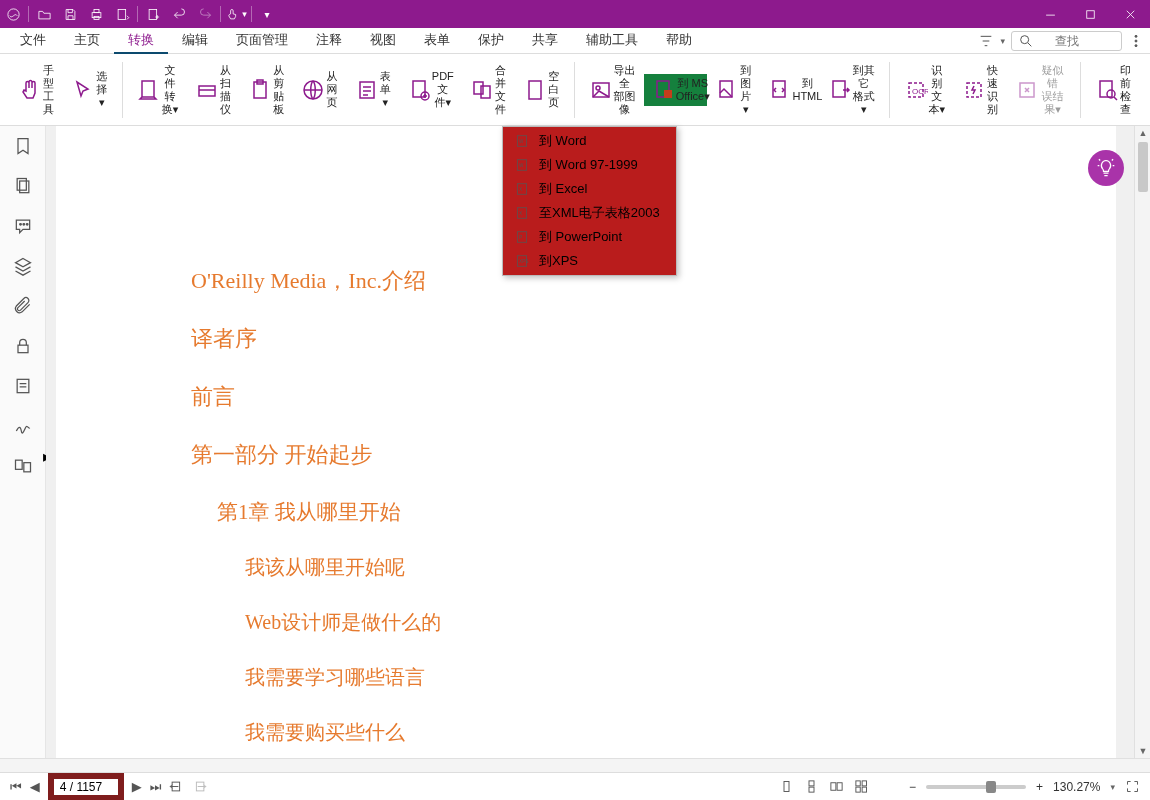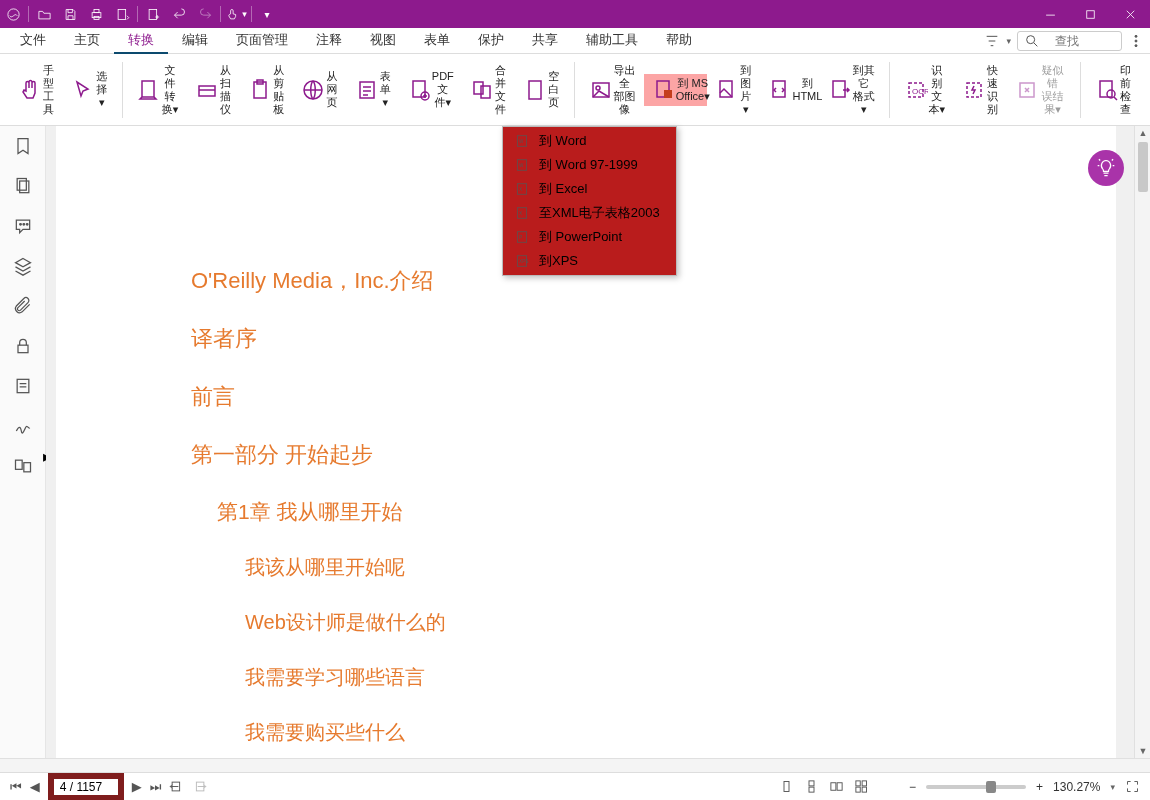--- a/index.html
+++ b/index.html
@@ -9,39 +9,39 @@
 .tb-icon { width:26px; height:28px; display:flex; align-items:center; justify-content:center; cursor:pointer; color:#fff; }
 .tb-icon svg { width:15px; height:15px; stroke:#fff; stroke-width:1.3; fill:none; }
 .tb-sep { width:1px; height:16px; background:rgba(255,255,255,0.35); margin:0 2px; }
 .tb-title { position:absolute; left:50%; transform:translateX(-50%); white-space:nowrap; }
 .tb-win { margin-left:auto; display:flex; }
 .tb-win .tb-icon { width:40px; }
 .menubar { height:26px; background:#fff; display:flex; align-items:center; padding:0 6px; border-bottom:1px solid #ddd; font-size:13px; }
 .menu-item { padding:3px 14px; cursor:pointer; color:#333; }
 .menu-item.active { color:#8d1a8d; border-bottom:2px solid #0c4a6e; }
 .mb-right { margin-left:auto; display:flex; align-items:center; gap:6px; }
-.search-box { display:flex; align-items:center; border:1px solid #ccc; border-radius:3px; padding:1px 6px; gap:15px; }
+.search-box { display:flex; align-items:center; border:1px solid #ccc; border-radius:3px; padding:1px 6px; gap:21px; }
 .search-box input { border:none; outline:none; width:60px; font-size:12px; }
 .ribbon { height:72px; background:#fff; display:flex; align-items:center; padding:4px 10px; border-bottom:1px solid #ddd; gap:0; }
 .r-group { display:flex; align-items:center; }
 .r-btn { display:flex; flex-direction:row; align-items:center; justify-content:flex-start; padding:2px 8px; cursor:pointer; min-width:44px; }
 .r-btn.disabled { opacity:0.45; }
-.r-btn.highlight { background:#fca5a5; }
+.r-btn.highlight { background:#15803d; }
 .r-btn .ico { height:28px; display:flex; align-items:center; justify-content:center; }
 .r-btn .ico svg { width:24px; height:24px; stroke:#8d1a8d; stroke-width:1.5; fill:none; }
 .r-btn .lbl { font-size:11px; line-height:13px; color:#222; text-align:center; white-space:pre-line; }
 .r-sep { width:1px; height:56px; background:#ddd; margin:0 6px; }
 .workarea { flex:1; display:flex; position:relative; min-height:0; }
 .left-rail { width:46px; background:#fafafa; display:flex; flex-direction:column; align-items:center; padding-top:10px; gap:20px; border-right:1px solid #e5e5e5; position:relative; }
 .left-rail .rail-ico { width:20px; height:20px; cursor:pointer; }
 .left-rail .rail-ico svg { width:20px; height:20px; stroke:#555; stroke-width:1.5; fill:none; }
 .rail-arrow { position:absolute; top:320px; right:-8px; width:12px; height:20px; display:flex; align-items:center; justify-content:center; }
 .doc-scroll { flex:1; background:#f0f0f0; position:relative; overflow:hidden; }
 .page { position:absolute; left:10px; top:0; width:1060px; height:648px; background:#fff; padding:140px 80px 0 135px; }
-.toc-line { font-family:Liberation Sans, sans-serif; color:#e67a2e; margin-bottom:28px; }
+.toc-line { font-family:Liberation Serif, serif; color:#e67a2e; margin-bottom:28px; }
 .toc-l1 { font-size:22px; }
 .toc-l2 { font-size:21px; margin-left:26px; }
 .toc-l3 { font-size:20px; margin-left:54px; }
 .vscroll { width:16px; background:#f4f4f4; border-left:1px solid #e0e0e0; position:relative; }
 .vthumb { position:absolute; top:16px; left:3px; width:10px; height:50px; background:#c8c8c8; border-radius:2px; }
 .varrow { position:absolute; left:0; width:16px; height:14px; display:flex; align-items:center; justify-content:center; font-size:9px; color:#666; }
 .hscroll-row { height:14px; background:#f4f4f4; border-top:1px solid #e0e0e0; display:flex; }
 .hscroll-row .spacer { width:46px; }
 .hscroll { flex:1; position:relative; }
 .statusbar { height:28px; background:#fff; border-top:1px solid #ddd; display:flex; align-items:center; padding:0 10px; font-size:12px; color:#333; gap:8px; }

